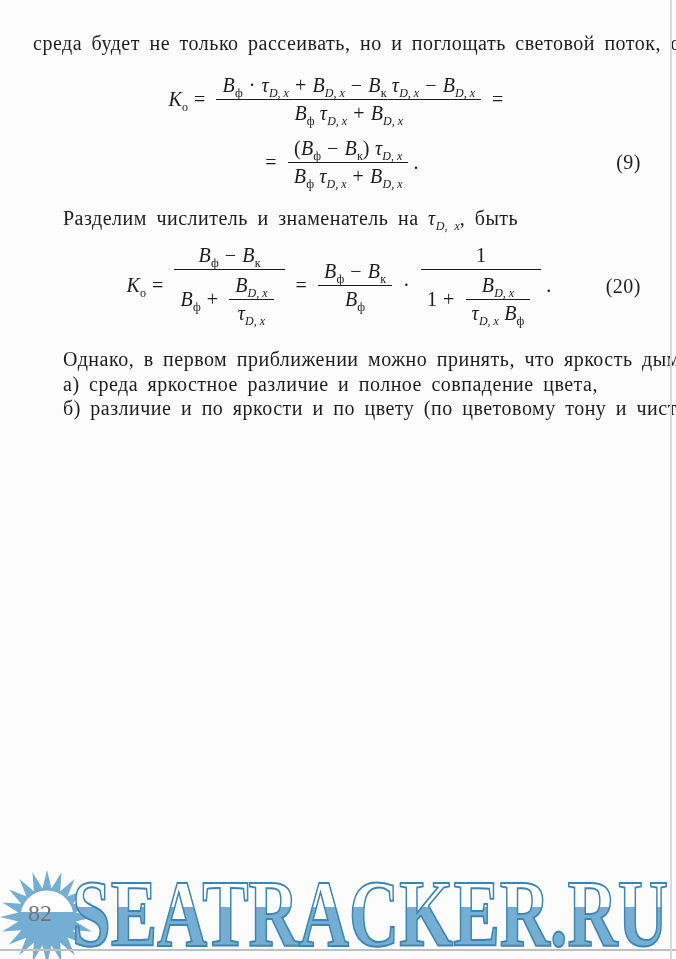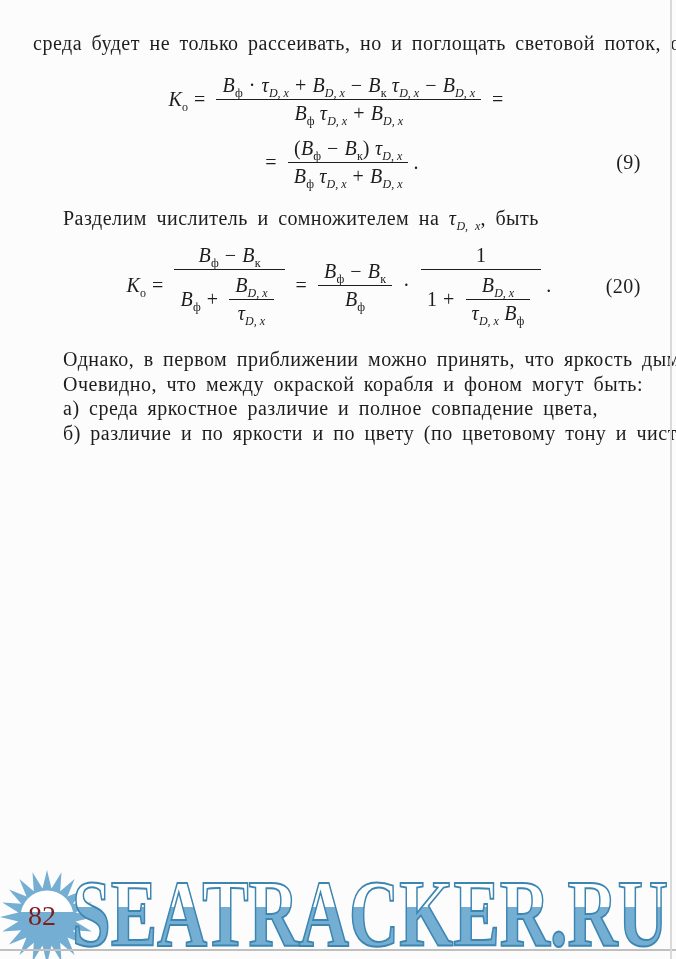--- a/index.html
+++ b/index.html
@@ -20,21 +20,21 @@
   .eq-block{position:relative;font-size:20px;letter-spacing:.2px;word-spacing:0;}
   .eq9{margin:16px 0 16px;}
   .eq10{margin:12px 0 18px;}
   .eq-row{display:flex;justify-content:center;align-items:center;position:relative;}
   .eq-row + .eq-row{margin-top:8px;}
   .frac{display:inline-flex;flex-direction:column;align-items:center;margin:0 5px;}
   .frac>.num,.frac>.den{display:flex;align-items:center;justify-content:center;white-space:nowrap;padding:2px 6px;}
   .frac>.bar{align-self:stretch;height:0;border-top:1.6px solid #1d1d1d;}
   .op{margin:0 6px;}
   .eq-label{position:absolute;right:4px;top:50%;transform:translateY(-50%);font-size:20px;letter-spacing:.5px;}
-  .pageno{position:absolute;left:28px;top:900px;font-size:28px;color:#7f1d1d;z-index:3;}
+  .pageno{position:absolute;left:28px;top:900px;font-size:24px;color:#737373;z-index:3;}
   .watermark{position:absolute;left:0;top:864px;width:552px;height:92px;z-index:1;}
   .wm-icon{position:absolute;left:0;top:6px;}
   .wm-text-svg{position:absolute;left:72px;top:0;}
   .scan-bottom{position:absolute;left:0;top:949px;width:676px;height:2px;background:#c0c0c0;z-index:4;}
   .scan-right{position:absolute;left:670px;top:0;width:2px;height:959px;background:#d9d9d9;z-index:4;}
 </style>
 </head>
 <body>
 
 <div class="page">
@@ -92,21 +92,21 @@
                 <span class="tok op">+</span>
                 <span class="tok v">B<sub class="v">D, x</sub></span>
               </span>
             </span>
             <span class="tok">.</span>
           </span>
         <span class="eq-label">(9)</span>
       </div>
     </div>
 
-    <p class="body-p"><span class="tok">Разделим числитель и сомножителем на </span><span class="tok v">τ<sub class="v">D, x</sub></span><span class="tok">, быть</span></p>
+    <p class="body-p"><span class="tok">Разделим числитель и знаменатель на </span><span class="tok v">τ<sub class="v">D, x</sub></span><span class="tok">, быть</span></p>
 
     <div class="eq-block eq10">
       <div class="eq-row">
           <span class="tok v">K<sub class="ru">о</sub></span>
           <span class="tok op">=</span>
           <span class="frac">
             <span class="num">
               <span class="tok v">B<sub class="ru">ф</sub></span>
               <span class="tok op">−</span>
               <span class="tok v">B<sub class="ru">к</sub></span>
@@ -159,21 +159,20 @@
                 </span>
               </span>
             </span>
           </span>
           <span class="tok">.</span>
         </div>
       <span class="eq-label">(20)</span>
     </div>
 
     <p class="body-p"><span class="tok">Однако, в первом приближении можно принять, что яркость дымки </span></p>
-    <p class="body-p"><span class="tok">Очевидно, что между окраской корабля и фоном могут быть:</span></p>
     <p class="body-p"><span class="tok">а) среда яркостное различие и полное совпадение цвета,</span></p>
     <p class="body-p"><span class="tok">б) различие и по яркости и по цвету (по цветовому тону и чистоте).</span></p>
   </div>
 
   <div class="watermark">
     <svg class="wm-icon" width="94" height="94" viewBox="0 0 94 94">
       <defs>
         <linearGradient id="wmGradIcon" x1="0" y1="0" x2="0" y2="1">
           <stop offset="0" stop-color="#ffffff"></stop>
           <stop offset="0.40" stop-color="#ffffff"></stop>

